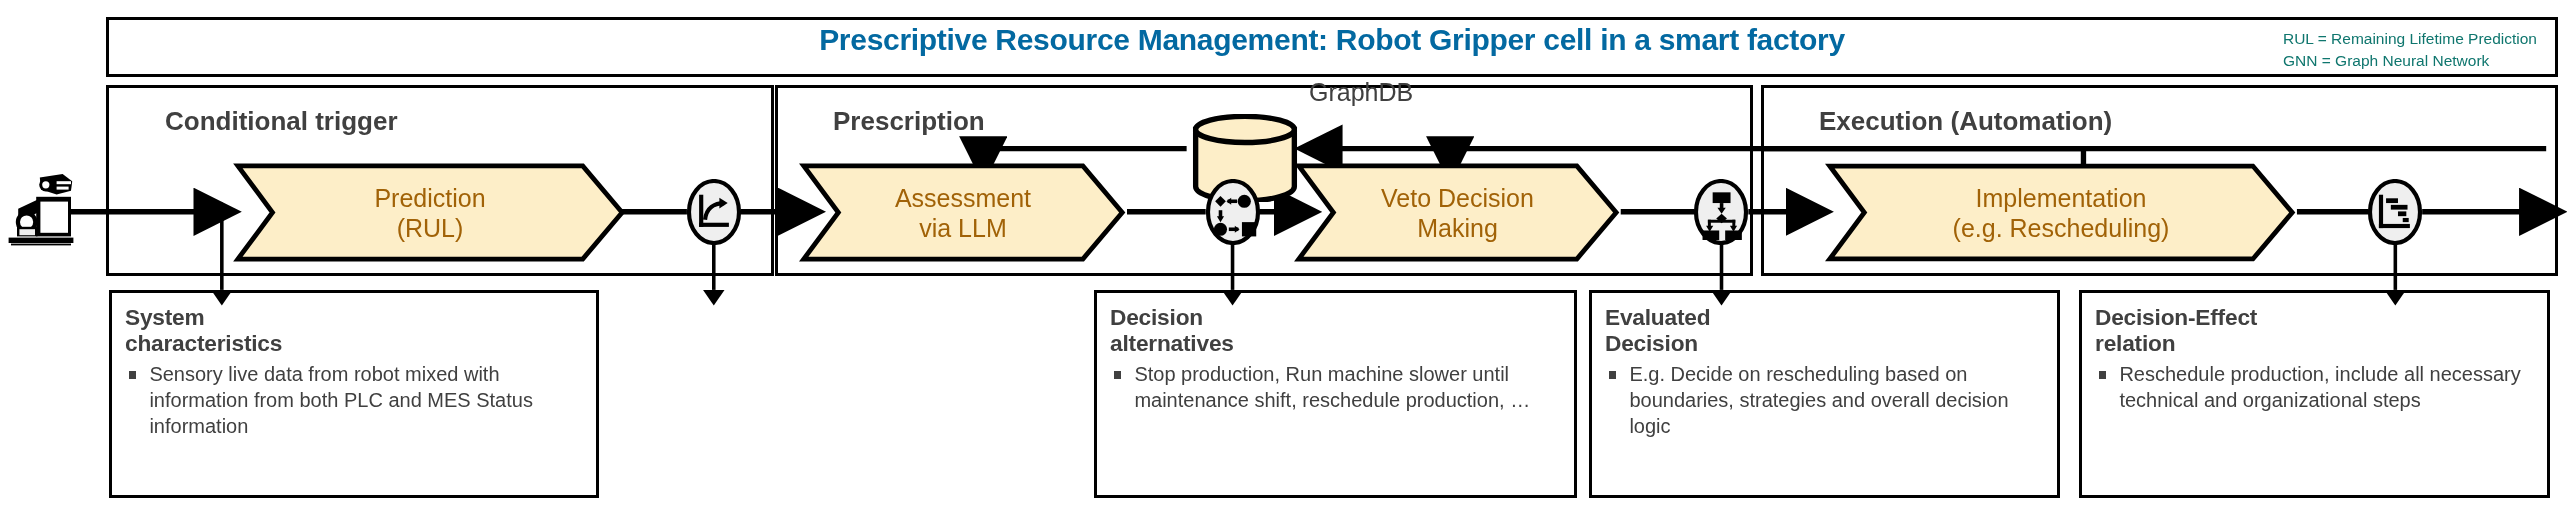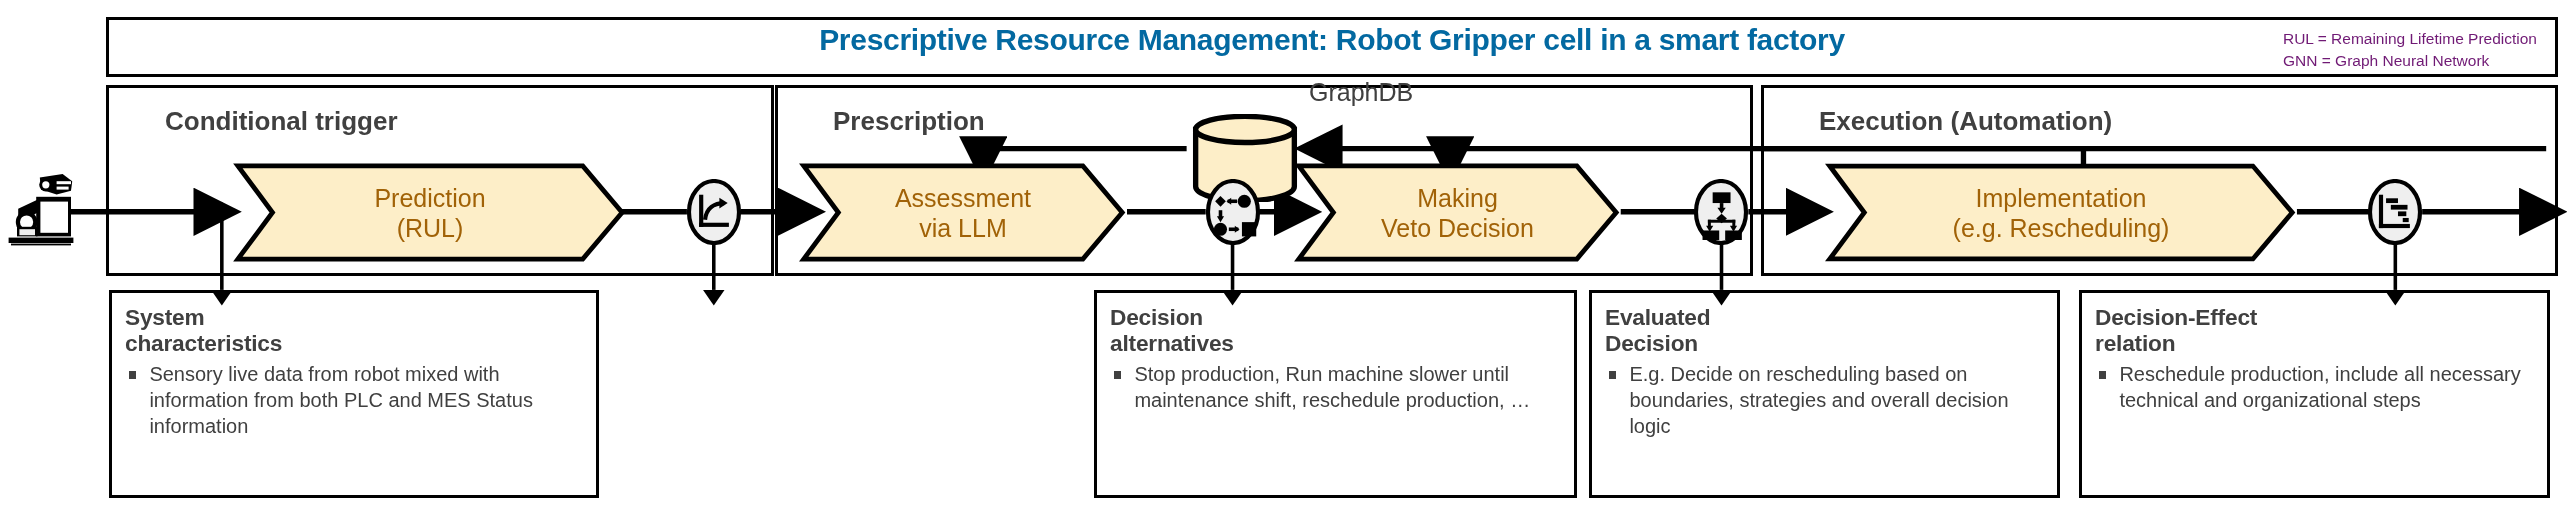--- a/index.html
+++ b/index.html
@@ -8,21 +8,21 @@
 
   
   .box{position:absolute;background:#fff;border:3px solid #000;box-sizing:border-box;}
 
   .hdr-title{
     position:absolute;left:0;right:0;top:3px;text-align:center;
     font-size:30px;font-weight:bold;color:#0369a1;letter-spacing:-0.3px;
   }
   .legend{
     position:absolute;right:18px;top:8.3px;text-align:left;
-    font-size:15.5px;color:#701a75;line-height:1.42;white-space:nowrap;
+    font-size:15.5px;color:#0f766e;line-height:1.42;white-space:nowrap;
   }
 
   .lane-label{
     position:absolute;font-size:26px;font-weight:bold;color:#404040;
     white-space:nowrap;
     margin-left:27px;
   }
 
   
   .chev{position:absolute;}
@@ -168,22 +168,22 @@
       <div>Assessment</div>
       <div>via LLM</div>
     </div>
   </div>
 
   <div class="chev" style="left:1294px;top:160px;width:327px;height:105px;">
     <svg viewBox="0 0 548 176" width="327" height="105" xmlns="http://www.w3.org/2000/svg">
       <path d="M8,10 L474,10 L540,88 L474,166 L8,166 L66,88 z" fill="#fdeec8" stroke="#000" stroke-width="8" stroke-linejoin="miter"></path>
     </svg>
     <div class="txt">
+      <div>Veto Decision</div>
       <div>Making</div>
-      <div>Veto Decision</div>
     </div>
   </div>
 
   <div class="chev" style="left:1825px;top:160px;width:472px;height:105px;">
     <svg viewBox="0 0 792 176" width="472" height="105" xmlns="http://www.w3.org/2000/svg">
       <path d="M8,10 L718,10 L784,88 L718,166 L8,166 L66,88 z" fill="#fdeec8" stroke="#000" stroke-width="8" stroke-linejoin="miter"></path>
     </svg>
     <div class="txt">
       <div>Implementation</div>
       <div>(e.g. Rescheduling)</div>

